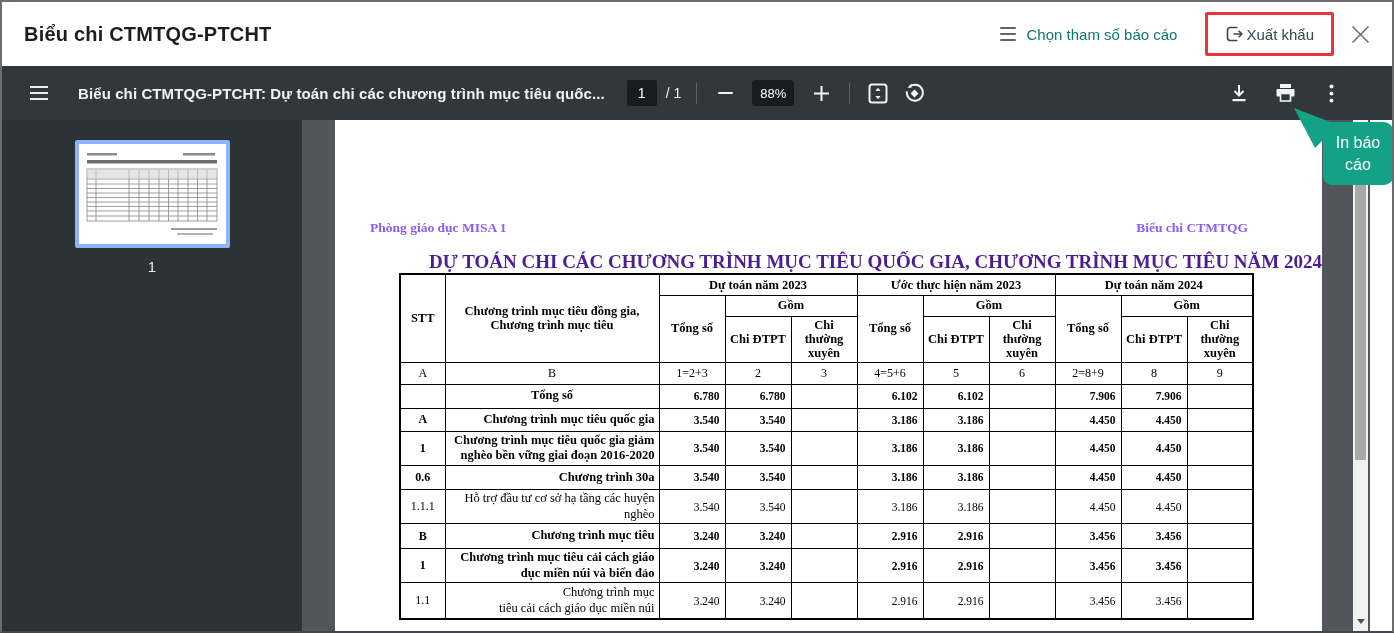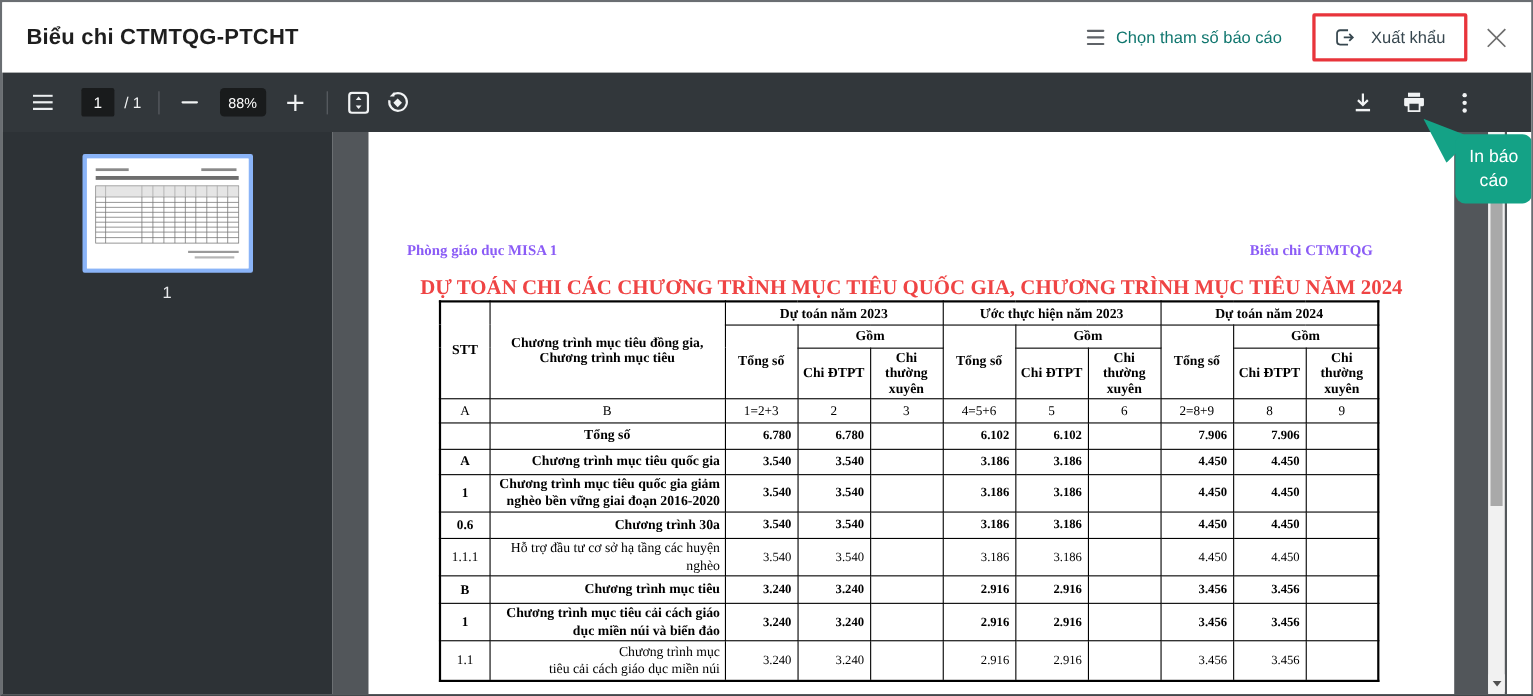--- a/index.html
+++ b/index.html
@@ -10,21 +10,21 @@
 
   
   .app-header{height:64px;flex:none;display:flex;align-items:center;background:#fff;padding:0 14px 0 22px}
   .app-title{font-size:20px;font-weight:bold;color:#1e1e1e;letter-spacing:.2px}
   .header-right{margin-left:auto;display:flex;align-items:center}
   .param-btn{display:flex;align-items:center;gap:11px;color:#0f766e;font-size:15px;margin-right:28px;cursor:pointer}
   .filter-icon{display:inline-flex;flex-direction:column;gap:4px}
   .filter-icon i{display:block;height:2px;background:#5f6368;border-radius:1px}
   .filter-icon i:nth-child(1){width:16px}.filter-icon i:nth-child(2){width:16px}.filter-icon i:nth-child(3){width:16px}
   .export-annotation{border:3px solid #e8343b;border-radius:2px;padding:10px 17px;display:flex;align-items:center;margin-right:8px}
-  .export-btn{display:flex;align-items:center;gap:14px;color:#37474f;font-size:15px;cursor:pointer;background:none;border:none;font-family:inherit}
+  .export-btn{display:flex;align-items:center;gap:2px;color:#37474f;font-size:15px;cursor:pointer;background:none;border:none;font-family:inherit}
   .close-btn{width:36px;height:36px;display:flex;align-items:center;justify-content:center;cursor:pointer;background:none;border:none}
 
   
   .toolbar{height:54px;flex:none;background:#32373b;display:flex;align-items:center;color:#f1f3f4;padding:0 48px 0 24px}
   .tb-btn{background:none;border:none;display:flex;align-items:center;justify-content:center;width:26px;height:26px;cursor:pointer;flex:none}
   .doc-title{font-size:15px;font-weight:600;color:#f1f3f4;margin-left:26px;white-space:nowrap;letter-spacing:.1px}
   .page-box{width:30px;height:26px;background:#191b1c;border:none;color:#fff;text-align:center;font-size:14px;margin-left:22px;border-radius:2px;flex:none;display:flex;align-items:center;justify-content:center;cursor:text}
   .page-count{font-size:14px;margin-left:9px;color:#f1f3f4}
   .tb-sep{width:1px;height:21px;background:#5f6368;margin:0 15px;flex:none}
   .zoom-box{width:42px;height:26px;background:#191b1c;border-radius:4px;color:#fff;font-size:13px;display:flex;align-items:center;justify-content:center;margin:0 14px;flex:none}
@@ -47,21 +47,21 @@
   .gutter{width:22px;flex:none;background:#fff}
 
   
   .tooltip{position:absolute;left:1321px;top:120px;width:70px;height:63px;background:#14a286;border-radius:9px;
            color:#fff;font-size:16px;display:flex;align-items:center;justify-content:center;text-align:center;line-height:1.35;z-index:20}
   .tooltip-arrow{position:absolute;left:1292px;top:106px;z-index:19}
 
   
   .doc-serif{font-family:"Liberation Serif","DejaVu Serif",serif}
   .doc-head{display:flex;justify-content:space-between;margin:100px 74px 0 35px;font-weight:bold;font-size:13.5px;color:#8b5cf6}
-  .doc-title-line{text-align:center;margin-top:15px;font-weight:bold;font-size:19px;color:#ef4444}
+  .doc-title-line{text-align:right;margin-top:15px;font-weight:bold;font-size:19px;color:#4c1d95}
   .unit-note{text-align:right;margin:23px 68px 5px 0;font-weight:bold;font-style:italic;font-size:13.5px;color:#000}
 
   table.doc-table{border-collapse:collapse;margin-left:64px;width:853px;table-layout:fixed;border:2px solid #000;color:#000}
   .doc-table th,.doc-table td{border:1px solid #000;vertical-align:middle}
   .doc-table thead th{font-size:12.5px;font-weight:bold;text-align:center;line-height:1.15;padding:1px 2px}
   .doc-table thead tr:nth-child(1) th{height:21px}
   .doc-table thead tr:nth-child(2) th{height:21px}
   .doc-table thead tr:nth-child(3) th{height:45px}
   .name-h{white-space:pre-line}
   .code-cell{height:22px;text-align:center;font-size:12px;padding:1px 2px}
@@ -118,20 +118,21 @@
   <div class="toolbar">
     <button class="tb-btn">
       <span style="display:inline-flex">
         <svg width="18" height="14" viewBox="0 0 18 14" fill="#eceff1">
             <rect width="18" height="2"></rect>
             <rect y="6" width="18" height="2"></rect>
             <rect y="12" width="18" height="2"></rect>
           </svg>
       </span>
     </button>
+    <div class="doc-title">Biểu chi CTMTQG-PTCHT: Dự toán chi các chương trình mục tiêu quốc...</div>
     <div class="page-box">1</div>
     <div class="page-count">/ 1</div>
     <div class="tb-sep"></div>
     <button class="tb-btn">
       <span class="minus-glyph"></span>
     </button>
     <div class="zoom-box">88%</div>
     <button class="tb-btn">
       <span style="display:inline-flex">
         <svg width="15" height="15" viewBox="0 0 15 15">

